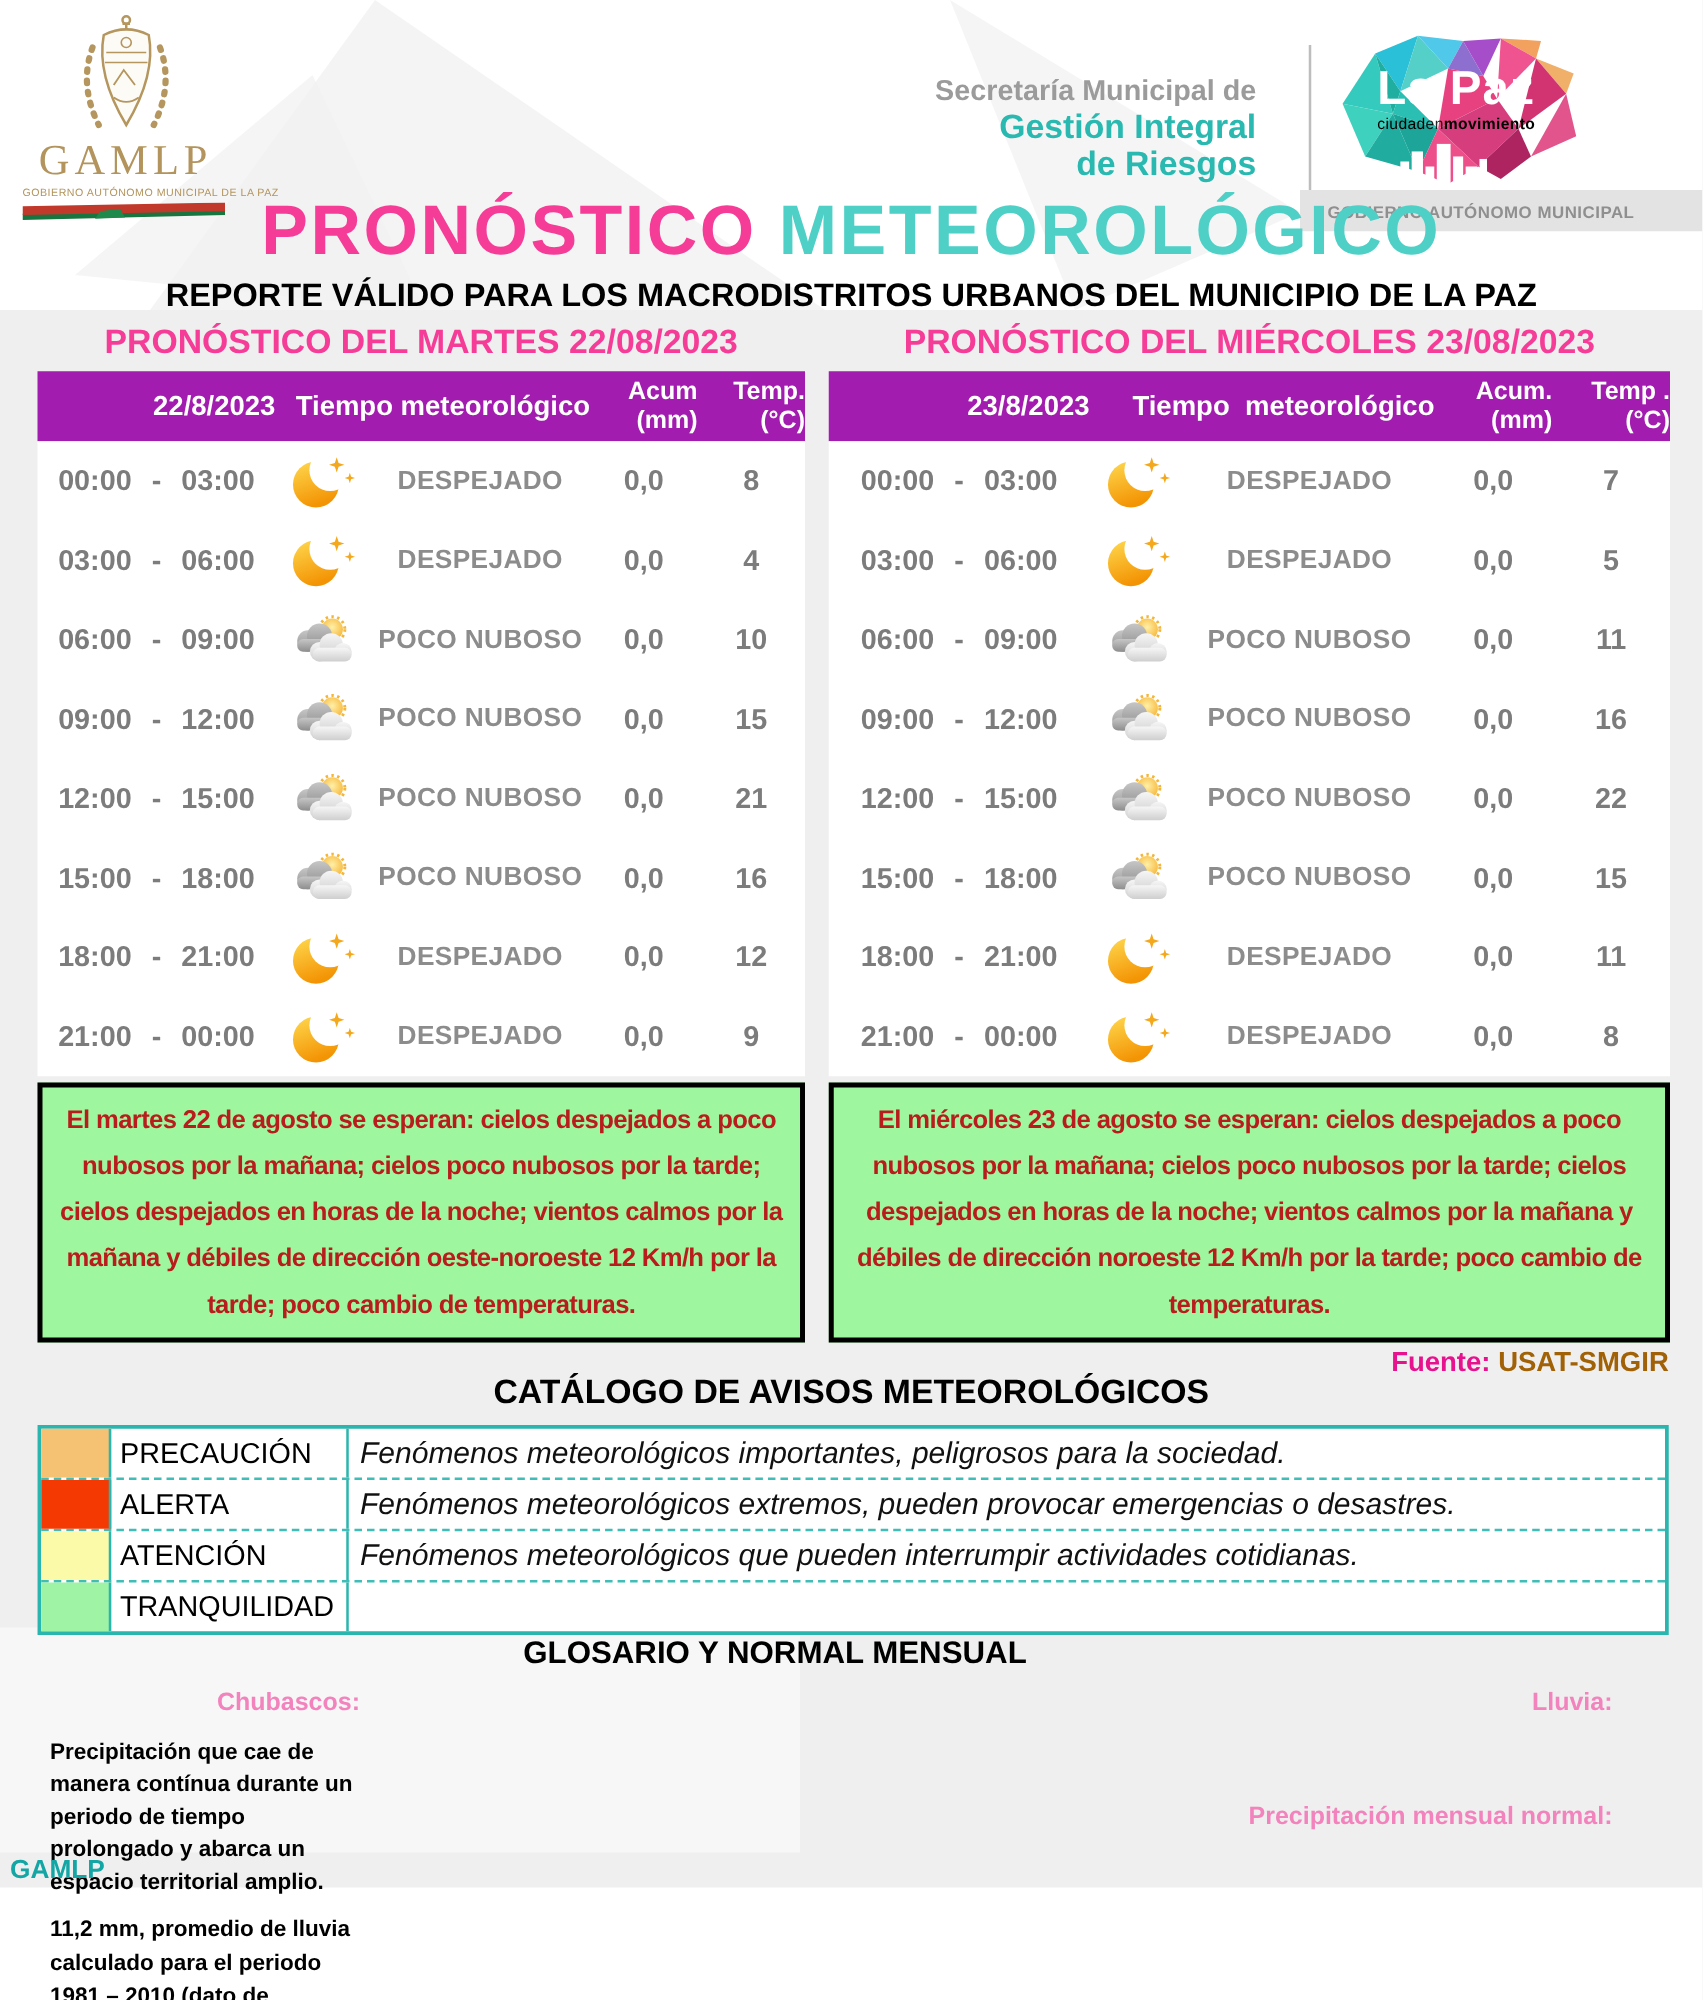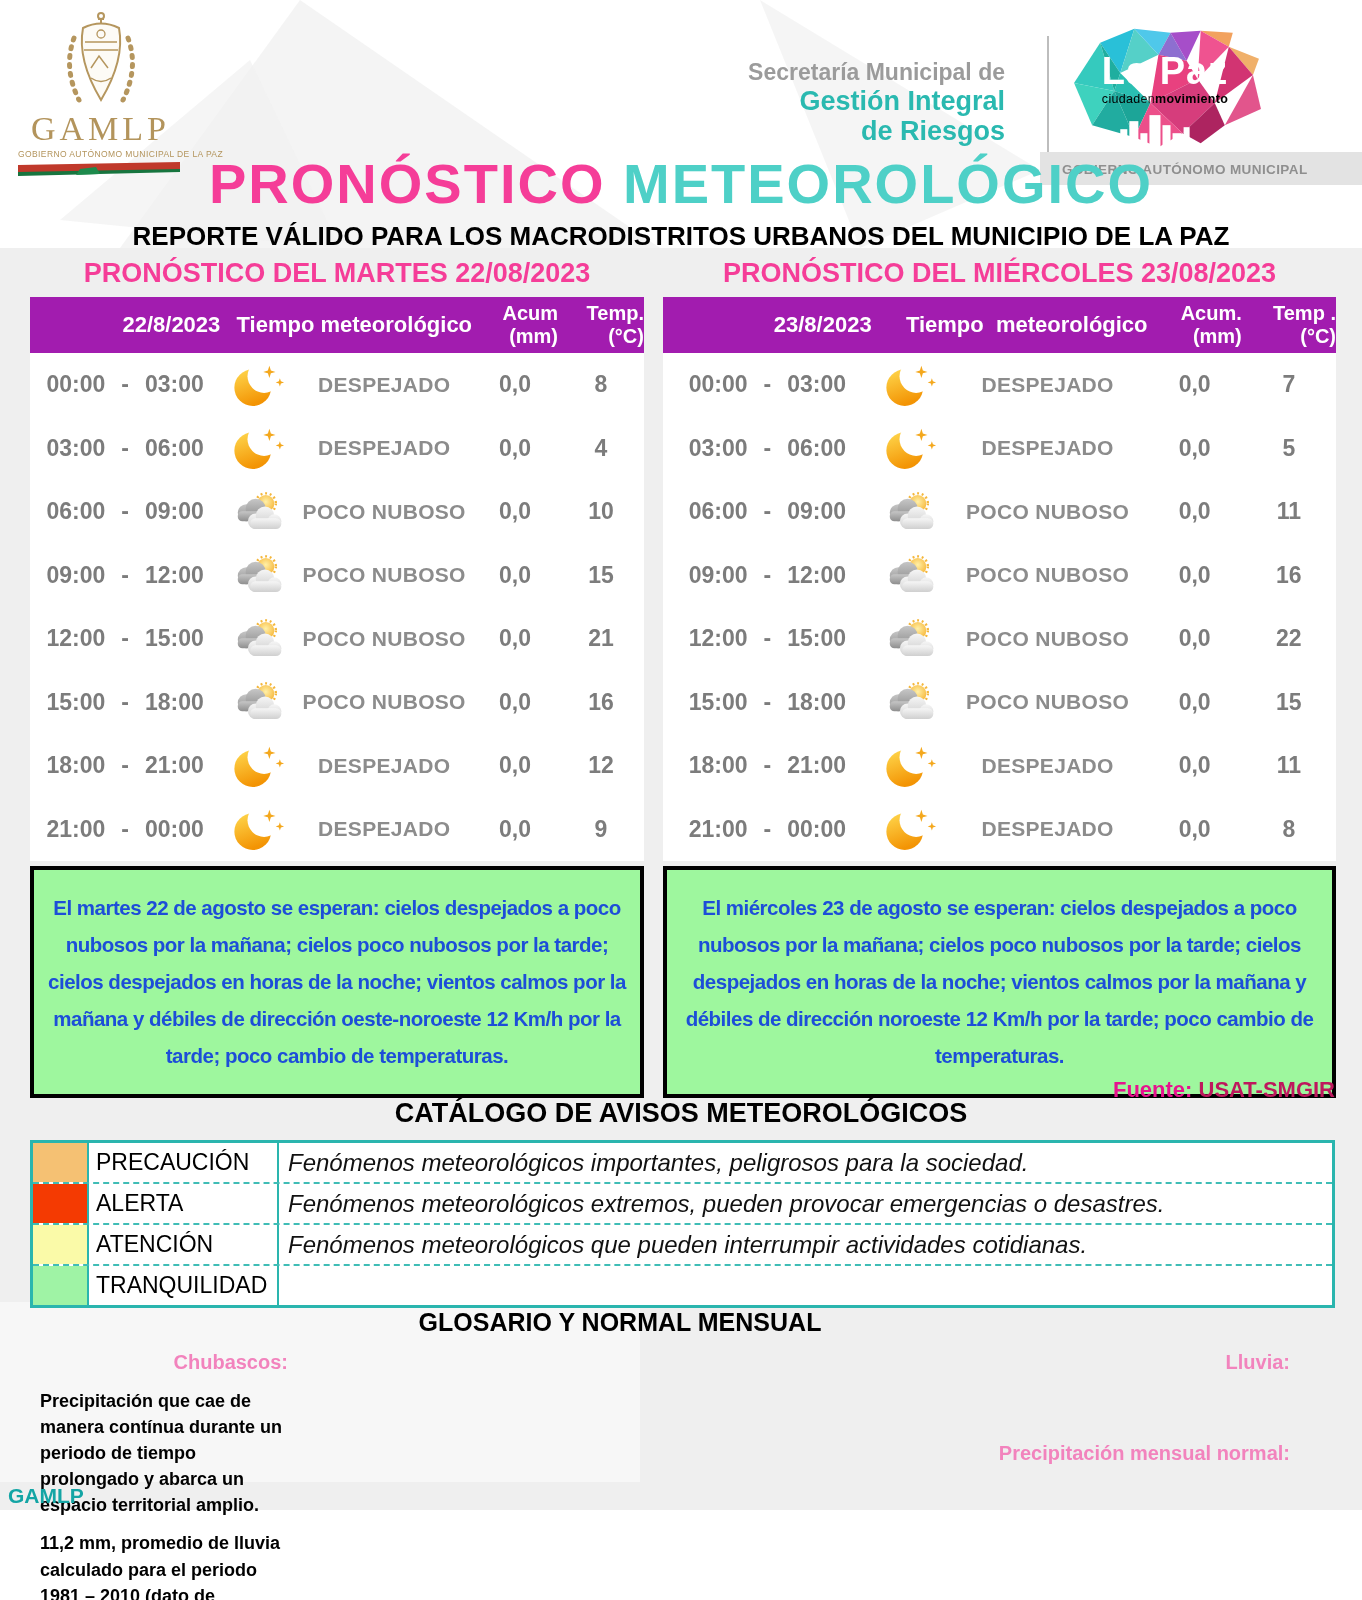--- a/index.html
+++ b/index.html
@@ -38,25 +38,25 @@
   .fheading{margin:0 0 6px;text-align:center;color:#f53d98;font-size:27px;font-weight:700;line-height:36px;}
   .thead{height:56px;background:#a21caf;color:#fff;display:grid;grid-template-columns:31% 41% 14% 14%;align-items:center;text-align:right;font-weight:700;font-size:22px;white-space:pre-wrap;}
   .thead .two-line{font-size:20px;line-height:1.15;}
   .tbody{background:#fff;}
   .trow{height:63.5px;display:grid;grid-template-columns:31% 41% 14% 14%;align-items:center;}
   .time{display:flex;justify-content:center;gap:16px;color:#7c7c7c;font-weight:700;font-size:23px;}
   .wcell{display:flex;align-items:center;padding-left:10px;gap:10px;}
   .wicon{width:56px;height:46px;flex:0 0 auto;}
   .cond{flex:1;text-align:center;color:#8c8c8c;font-weight:700;font-size:21px;letter-spacing:.3px;}
   .acum,.temp{text-align:center;color:#7c7c7c;font-weight:700;font-size:23px;}
-  .summary{margin-top:5px;background:#9ef79e;border:4px solid #000;box-sizing:border-box;min-height:206px;display:flex;align-items:center;justify-content:center;text-align:center;padding:20px 14px;font-weight:700;font-size:20.5px;letter-spacing:-.5px;line-height:1.8;color:#1d4ed8;}
+  .summary{margin-top:5px;background:#9ef79e;border:4px solid #000;box-sizing:border-box;min-height:206px;display:flex;align-items:center;justify-content:center;text-align:center;padding:8px 14px;font-weight:700;font-size:20.5px;letter-spacing:-.5px;line-height:1.8;color:#b91c1c;}
 
   .fuente{position:absolute;right:27px;top:1077px;font-size:22px;font-weight:700;}
   .fuente-label{color:#e6128e;}
-  .fuente-value{color:#be185d;}
+  .fuente-value{color:#a16207;}
 
   
   .catalog-title{position:absolute;left:0;top:1098px;width:100%;margin:0;text-align:center;font-size:27px;font-weight:700;color:#000;}
   .catalog{position:absolute;left:30px;top:1140px;width:1305px;background:#fff;border:3px solid #2ab5ae;box-sizing:border-box;}
   .crow{display:grid;grid-template-columns:56px 190px 1fr;height:39px;border-bottom:2px dashed #3fbdb6;}
   .crow:last-child{border-bottom:none;}
   .swatch{border-right:2px solid #2ab5ae;}
   .clevel{border-right:2px solid #2ab5ae;display:flex;align-items:center;padding-left:7px;font-size:23px;color:#000;}
   .cdesc{display:flex;align-items:center;padding-left:9px;font-style:italic;font-size:24px;color:#111;}
 

